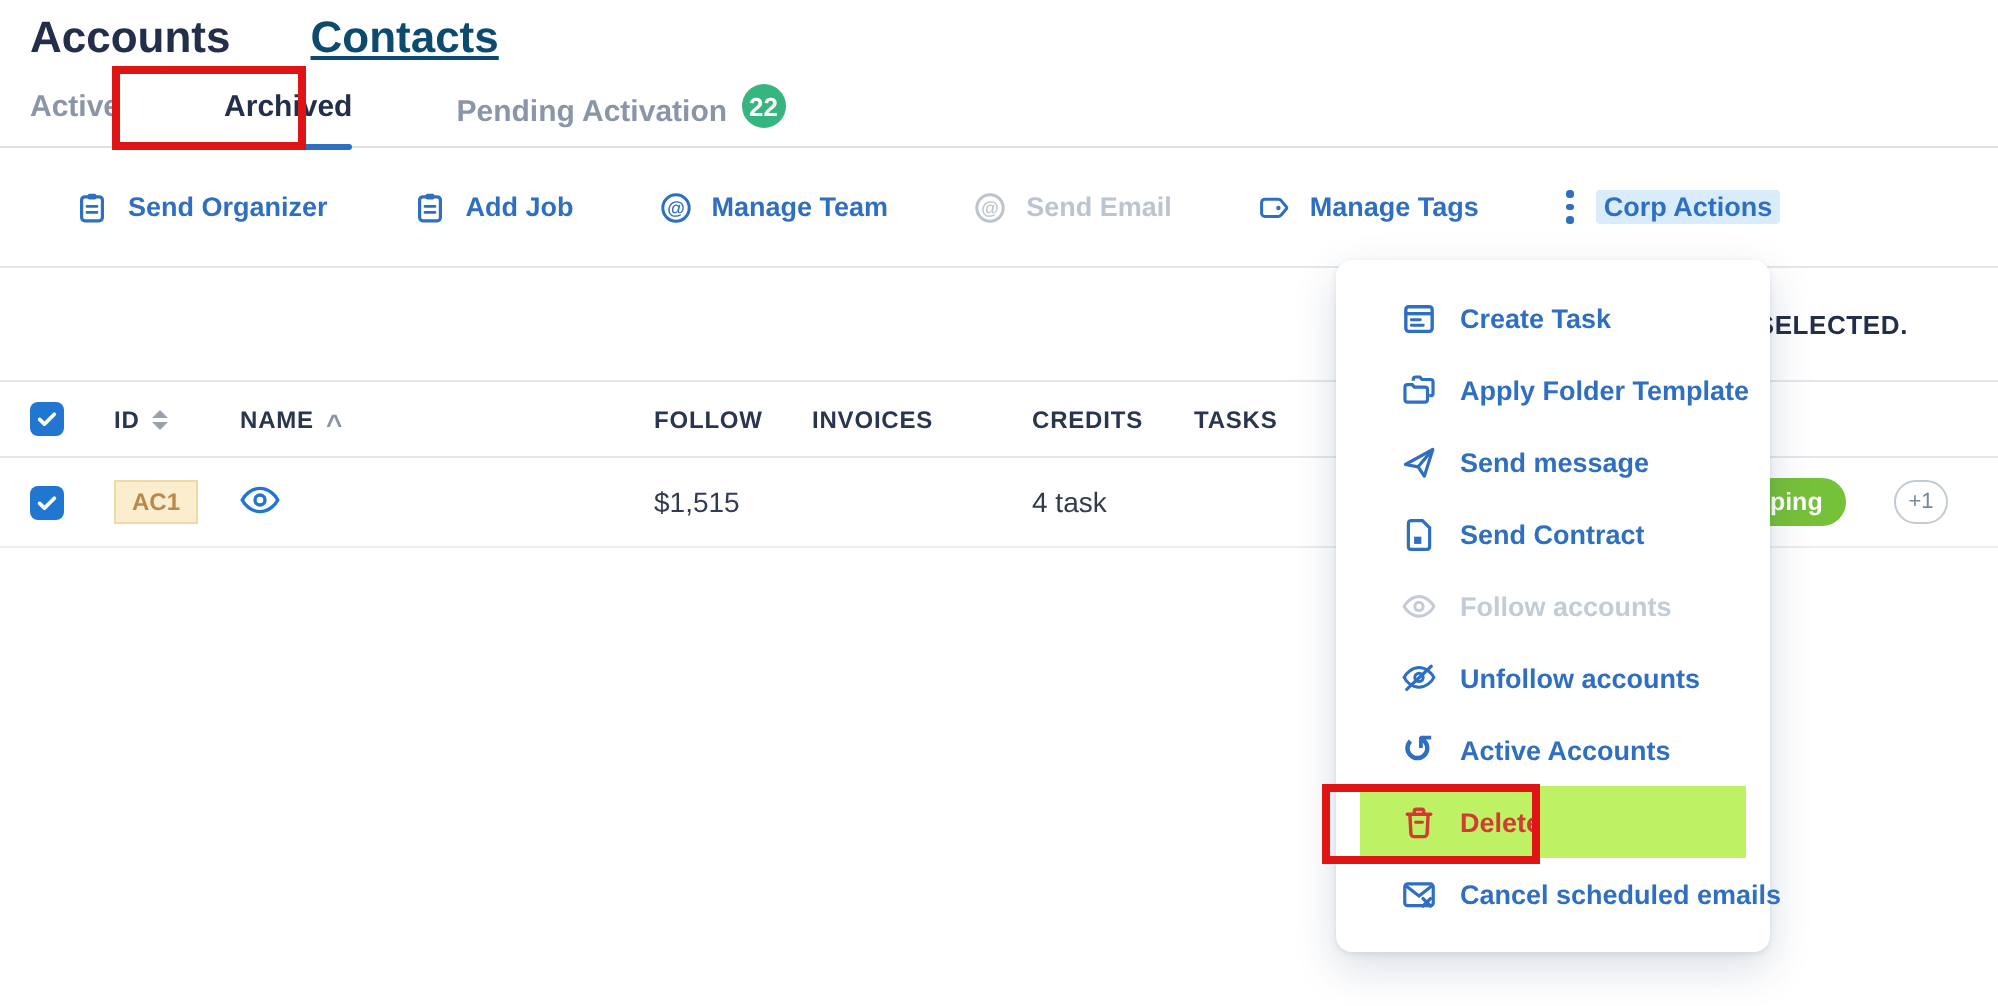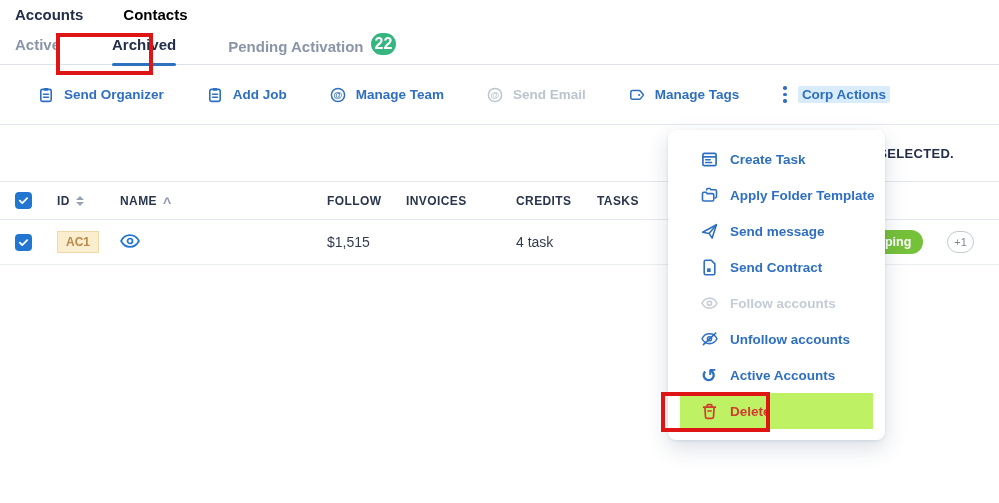--- a/index.html
+++ b/index.html
@@ -3,30 +3,30 @@
 <meta charset="utf-8">
 <style>
   * { margin:0; padding:0; box-sizing:border-box; }
   html,body { background:#fff; }
   .page {
     position:relative; width:999px; height:503px; overflow:hidden;
     font-family:"Liberation Sans", sans-serif; background:#fff; color:#232e4a;
   }
   
   .topnav { display:flex; gap:40px; padding:6px 0 0 15px; align-items:baseline; }
-  .topnav-item { font-size:15px; font-weight:700; cursor:pointer; }
+  .topnav-item { font-size:22px; font-weight:700; cursor:pointer; }
   .topnav-item.current { color:#232e4a; }
-  .topnav-item.muted { color:#000000; }
+  .topnav-item.muted { color:#0c4a6e;text-decoration:underline; }
   
   .tabs { display:flex; gap:52px; padding-left:15px; margin-top:13px; height:29px; border-bottom:1px solid #dde2e9; }
   .tab { font-size:15px; font-weight:600; color:#8a96a8; cursor:pointer; position:relative; padding-bottom:8px; }
   .tab.active { color:#232e4a; font-weight:700; }
   .tab.active::after { content:""; position:absolute; left:0; right:0; bottom:-2px; height:3px; background:#2f71c1; border-radius:2px; }
   .tab-badge { display:inline-flex; min-width:22px; height:22px; padding:0 4px; border-radius:11px;
-    background:#35b57f; color:#fff; font-size:16px; font-weight:700; align-items:center; justify-content:center;
+    background:#35b57f; color:#fff; font-size:13px; font-weight:700; align-items:center; justify-content:center;
     position:relative; top:-3px; margin-left:7px; }
   
   .toolbar { height:60px; border-bottom:1px solid #e3e8ee; display:flex; align-items:center; padding-left:37px; gap:42px; }
   .tb-item { display:flex; align-items:center; gap:9px; color:#2f6fc1; font-weight:700; font-size:13.5px; cursor:pointer; }
   .tb-item.disabled { color:#bcc5cf; cursor:default; }
   .tb-label.hl { background:#d9ecfb; padding:1px 4px; border-radius:2px; }
   .kebab { display:flex; flex-direction:column; gap:3px; padding:0 2px; }
   .kebab i { width:3.5px; height:3.5px; border-radius:50%; background:#2f6fc1; }
   
   .selection-bar { height:57px; border-bottom:1px solid #e3e8ee; display:flex; align-items:center;
@@ -269,18 +269,28 @@
       <span class="mi-icon">
         <svg viewBox="0 0 16 16" width="17" height="17">
             <path d="M2.5 3.9h11" stroke="currentColor" stroke-width="1.6" stroke-linecap="round"></path>
             <path d="M5.8 3.7V2.4c0-.5.4-.9.9-.9h2.6c.5 0 .9.4.9.9v1.3" fill="none" stroke="currentColor" stroke-width="1.6"></path>
             <path d="M3.7 3.9l.5 9.1c0 .8.7 1.4 1.5 1.4h4.6c.8 0 1.5-.6 1.5-1.4l.5-9.1" fill="none" stroke="currentColor" stroke-width="1.6"></path>
             <path d="M6.4 7.6h3.2" stroke="currentColor" stroke-width="1.4" stroke-linecap="round"></path>
           </svg>
       </span>
       <span>Delete</span>
     </div>
+    <div class="menu-item">
+      <span class="mi-icon">
+        <svg viewBox="0 0 16 16" width="17" height="17">
+            <rect x="1.3" y="2.8" width="13.4" height="10.2" rx="1.3" fill="none" stroke="currentColor" stroke-width="1.5"></rect>
+            <path d="M2 3.8l6 4.7 6-4.7" fill="none" stroke="currentColor" stroke-width="1.5"></path>
+            <path d="M9.9 9.7l3.5 3.5M13.4 9.7l-3.5 3.5" stroke="currentColor" stroke-width="1.6" stroke-linecap="round"></path>
+          </svg>
+      </span>
+      <span>Cancel scheduled emails</span>
+    </div>
   </div>
 
   <div class="anno anno-archived"></div>
   <div class="anno anno-delete"></div>
 
 </div>
 
 </body></html>

